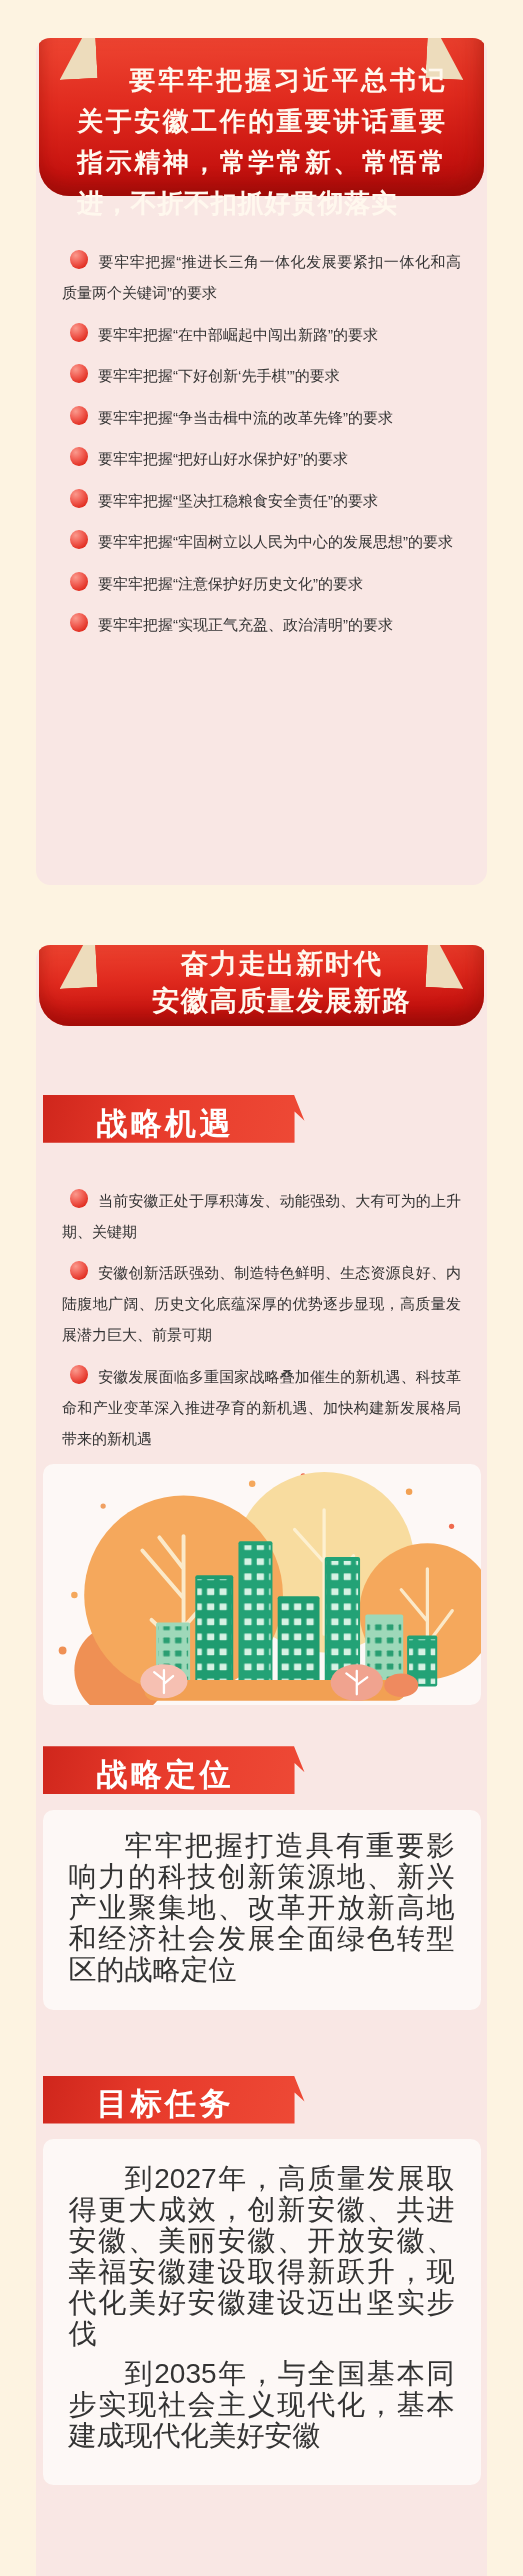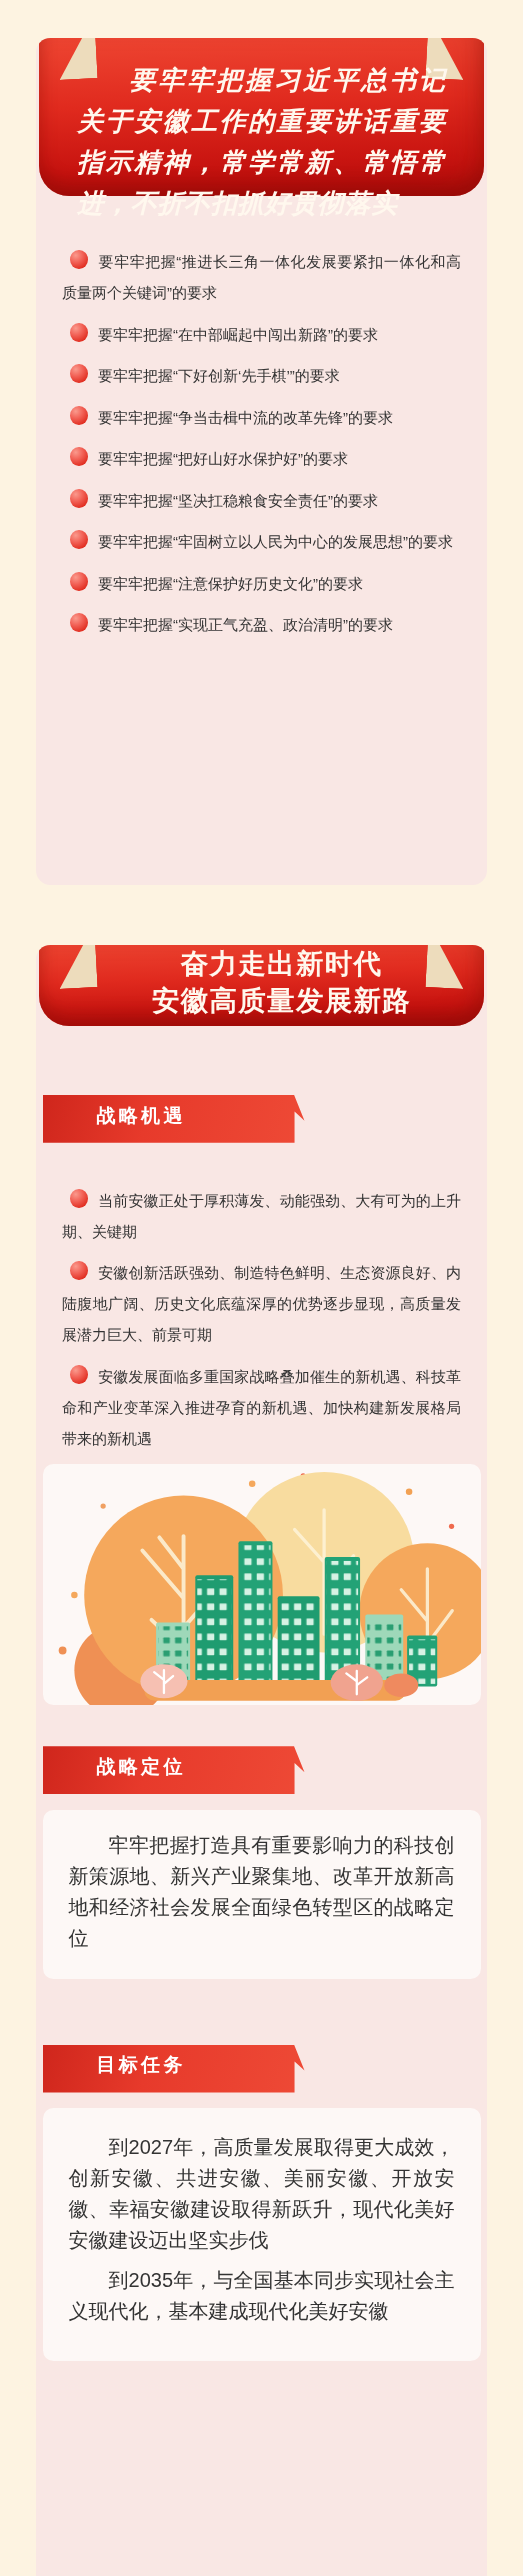--- a/index.html
+++ b/index.html
@@ -11,50 +11,50 @@
   .card1{margin-top:38px;height:847px;overflow:hidden;}
   .card2{margin-top:60px;height:1631px;border-radius:14.4px 14.4px 0 0;overflow:hidden;}
 
   
   .ribbon{position:relative;margin:0 3.3px;background:linear-gradient(178deg,#f04a35 0%,#e02a1e 45%,#c81410 78%,#ad0b0a 100%);
           border-radius:7.9px 7.9px 30px 30px;box-shadow:inset 0 -10.5px 17px rgba(130,8,4,.45), inset -15.7px 0 26px rgba(150,20,10,.18);
           z-index:1;}
   .ribbon::before,.ribbon::after{content:"";position:absolute;top:-10.5px;width:38px;height:63px;background:#eddcbc;z-index:-1;}
   .ribbon::before{left:18.3px;clip-path:polygon(100% 0,100% 100%,0 100%);transform:rotate(-3deg);}
   .ribbon::after{right:18.3px;clip-path:polygon(0 0,100% 100%,0 100%);transform:rotate(3deg);}
-  .ribbon1{margin-top:-11.8px;height:170px;font-style:italic;}
+  .ribbon1{margin-top:-11.8px;height:170px;}
   .ribbon1 p{margin:0;padding:34px 38px 0;color:#fff8ee;font-size:26px;line-height:41px;font-weight:bold;
              text-align:justify;text-indent:2em;letter-spacing:0.7px;}
   .ribbon2{margin-top:-9.2px;height:90px;text-align:center;color:#fff8ee;font-weight:bold;padding-left:40px;}
   .ribbon2 .l{display:block;font-size:27.5px;line-height:37px;letter-spacing:1.3px;}
   .ribbon2 .l:first-child{padding-top:9.2px;}
 
   
   .list{padding:50px 26px 0;}
   .list2{padding:42px 26px 0;}
   .item{margin:0 0 10.5px;font-size:15px;line-height:31px;color:#333;text-align:justify;}
   .dot{display:inline-block;width:17.7px;height:19px;border-radius:50%;
        background:radial-gradient(circle at 32% 28%,#fa9a8d 0%,#f26257 38%,#e02c1f 78%);
        margin:0 10.5px 0 7.9px;vertical-align:-2px;}
 
   
   .tag{position:relative;margin-left:6.5px;width:262px;height:48px;
        background:linear-gradient(105deg,#cf261c 0%,#e73a2b 40%,#ee4a36 100%);
        clip-path:polygon(0 0,96% 0,100% 54%,96.2% 35%,96.2% 100%,0 100%);}
-  .tag span{display:block;padding:7.9px 0 0 54px;color:#fff;font-size:19px;font-weight:bold;letter-spacing:3.3px;}
+  .tag span{display:block;padding:7.9px 0 0 54px;color:#fff;font-size:31px;font-weight:bold;letter-spacing:3.3px;}
   .tag-gap1{margin-top:69px;}
   .tag-gap2{margin-top:41px;}
   .tag-gap3{margin-top:66px;}
 
   
   .panel{margin:15.7px 6.5px 0;background:#fdf8f6;border-radius:10.5px;box-sizing:border-box;}
   .panel-illo{margin-top:6.5px;height:241px;overflow:hidden;}
   .panel-text{padding:19.6px 26px 25px;}
   .panel-text3{padding:23.6px 26px 34px;}
-  .para{margin:0 0 9.2px;font-size:20px;line-height:31px;color:#333;text-align:justify;text-indent:2em;}
+  .para{margin:0 0 9.2px;font-size:28px;line-height:31px;color:#333;text-align:justify;text-indent:2em;}
   .para:last-child{margin-bottom:0;}
 </style>
 </head>
 <body>
 
 <div class="page">
 
   <div class="card card1">
     <div class="ribbon ribbon1">
       <p>要牢牢把握习近平总书记关于安徽工作的重要讲话重要指示精神，常学常新、常悟常进，不折不扣抓好贯彻落实</p>

